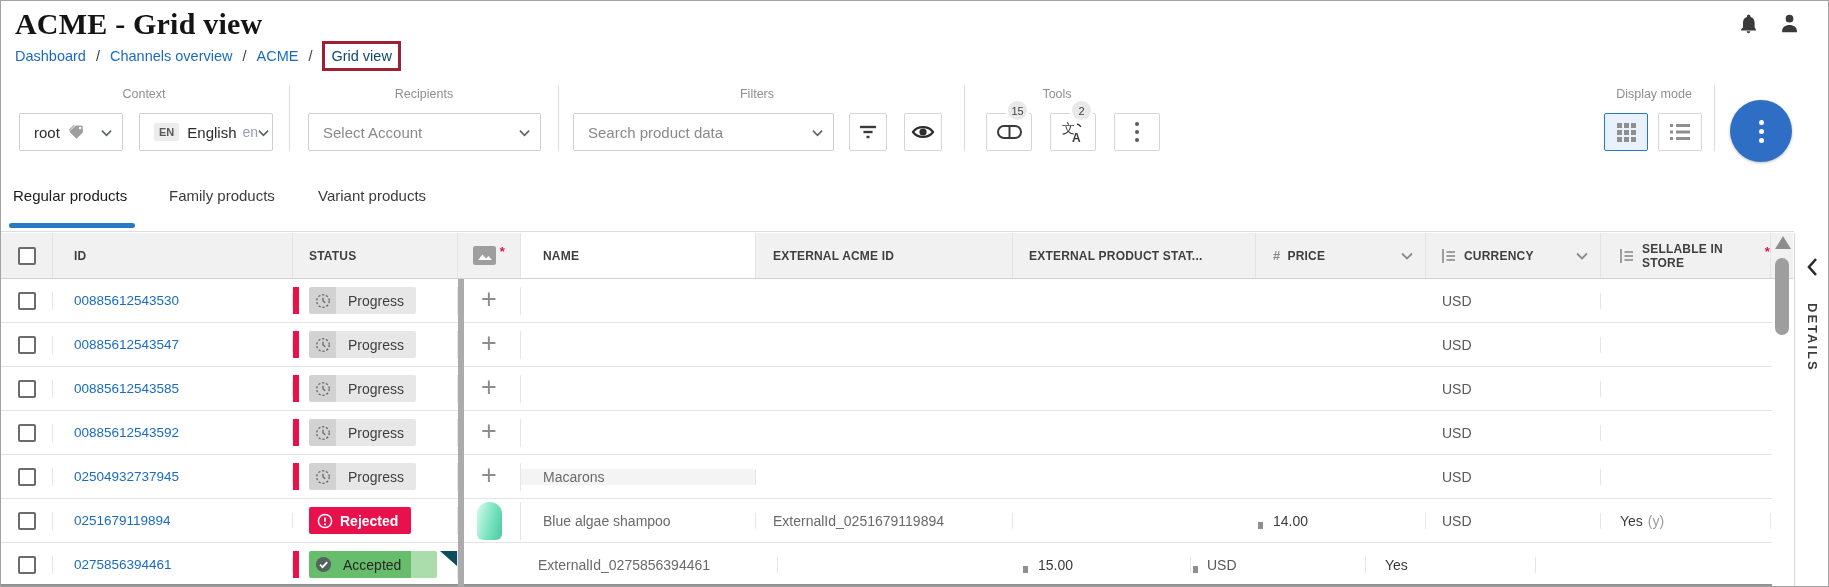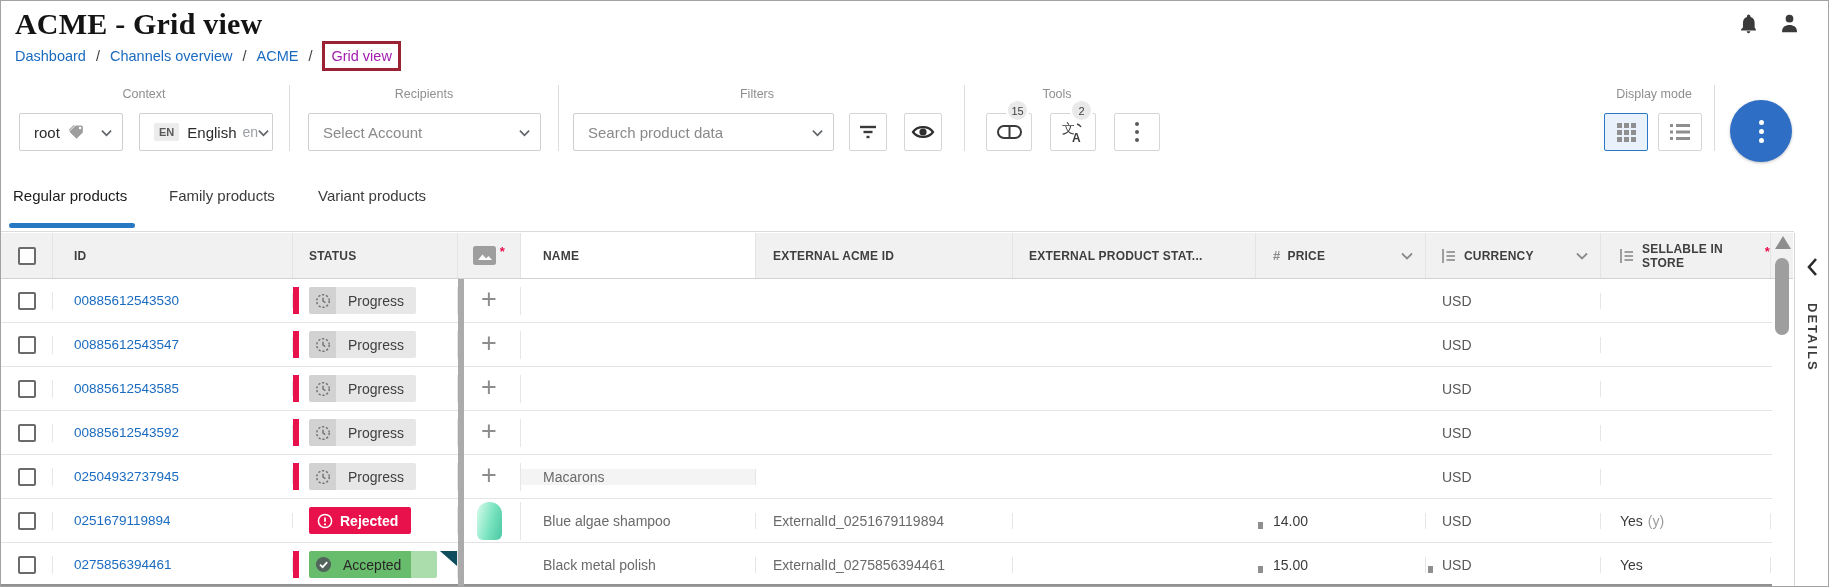--- a/index.html
+++ b/index.html
@@ -11,21 +11,21 @@
   .page-title { position:absolute; left:14px; top:6px; font-family:"Liberation Serif", serif;
                 font-size:30px; font-weight:600; color:#141414; letter-spacing:.2px; }
   .top-icons { position:absolute; right:28px; top:11px; display:flex; gap:20px; align-items:center; }
   .top-icons svg { display:block; cursor:pointer; }
 
   
   .breadcrumb { position:absolute; left:14px; top:38px; height:34px; display:flex;
                 align-items:center; font-size:14.5px; }
   .breadcrumb a { color:#1a6bbf; text-decoration:none; cursor:pointer; }
   .crumb-sep { color:#3f3f3f; margin:0 10px; }
-  .crumb-current { color:#a21caf; border:3px solid #9b2232; padding:4px 6px; }
+  .crumb-current { color:#0c4a6e; border:3px solid #9b2232; padding:4px 6px; }
 
   
   .toolbar { position:absolute; left:0; top:80px; width:100%; height:76px; }
   .tb-label { position:absolute; top:6px; transform:translateX(-50%); font-size:12.5px; color:#8f8f8f; white-space:nowrap;text-align:center; }
   .tb-divider { position:absolute; top:4px; height:66px; width:1px; background:#dcdcdc; }
   .sel { position:absolute; top:32px; height:38px; border:1px solid #cfcfcf; border-radius:2px;
          background:#fff; display:flex; align-items:center; padding:0 10px 0 14px; cursor:pointer; }
   .sel .caret { margin-left:auto; }
   .sel-text { font-size:15px; color:#2b2b2b; }
   .ph { font-size:15px; color:#8a8a8a; }
@@ -624,23 +624,20 @@
                   <path d="M5 8.7 7.6 11.2 12.2 6.2" fill="none" stroke="#fff" stroke-width="1.8"></path>
                 </svg>
             </span>
             <span class="blabel">Accepted</span>
           </span>
         </div>
         <div class="td w-md c-media m-pink">
 
           <span class="pinkimg"></span>
         </div>
-        <div class="td w-nm c-name">
-            <span>Black metal polish</span>
-          </div>
         <div class="td w-e1 c-ext1">
             <span>ExternalId_0275856394461</span>
           </div>
         <div class="td w-e2 c-ext2">
             <span></span>
           </div>
         <div class="td w-pr c-price tick">
             <span class="val">15.00</span>
           </div>
         <div class="td w-cu c-curr tick">

